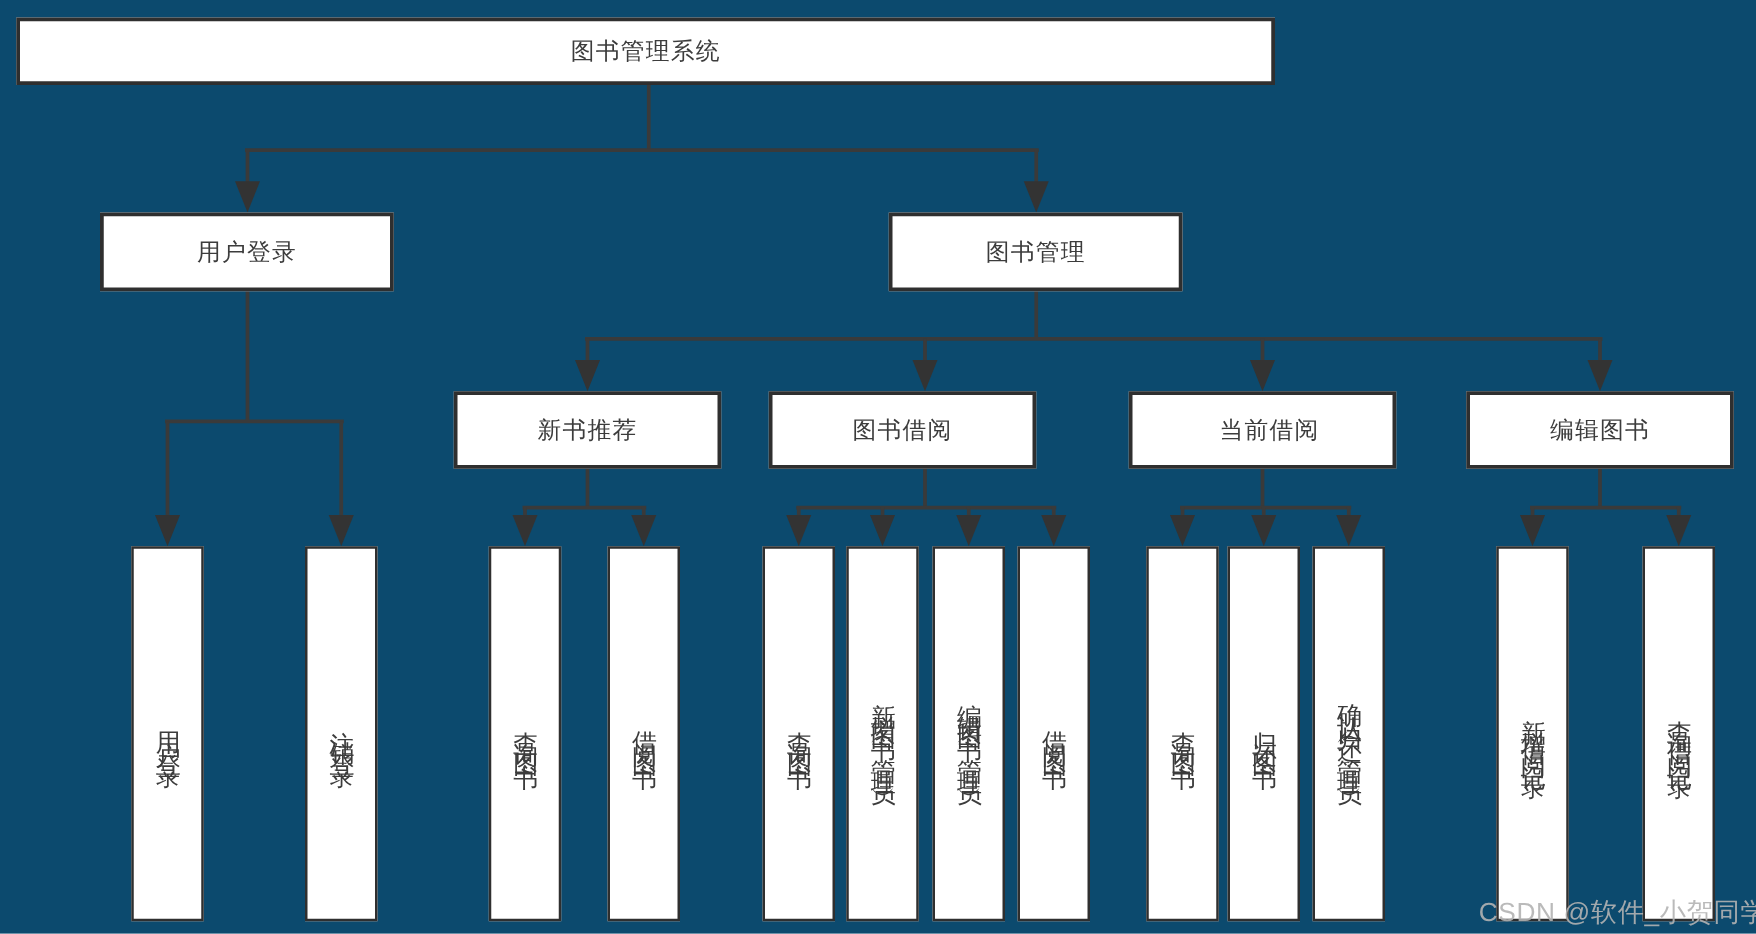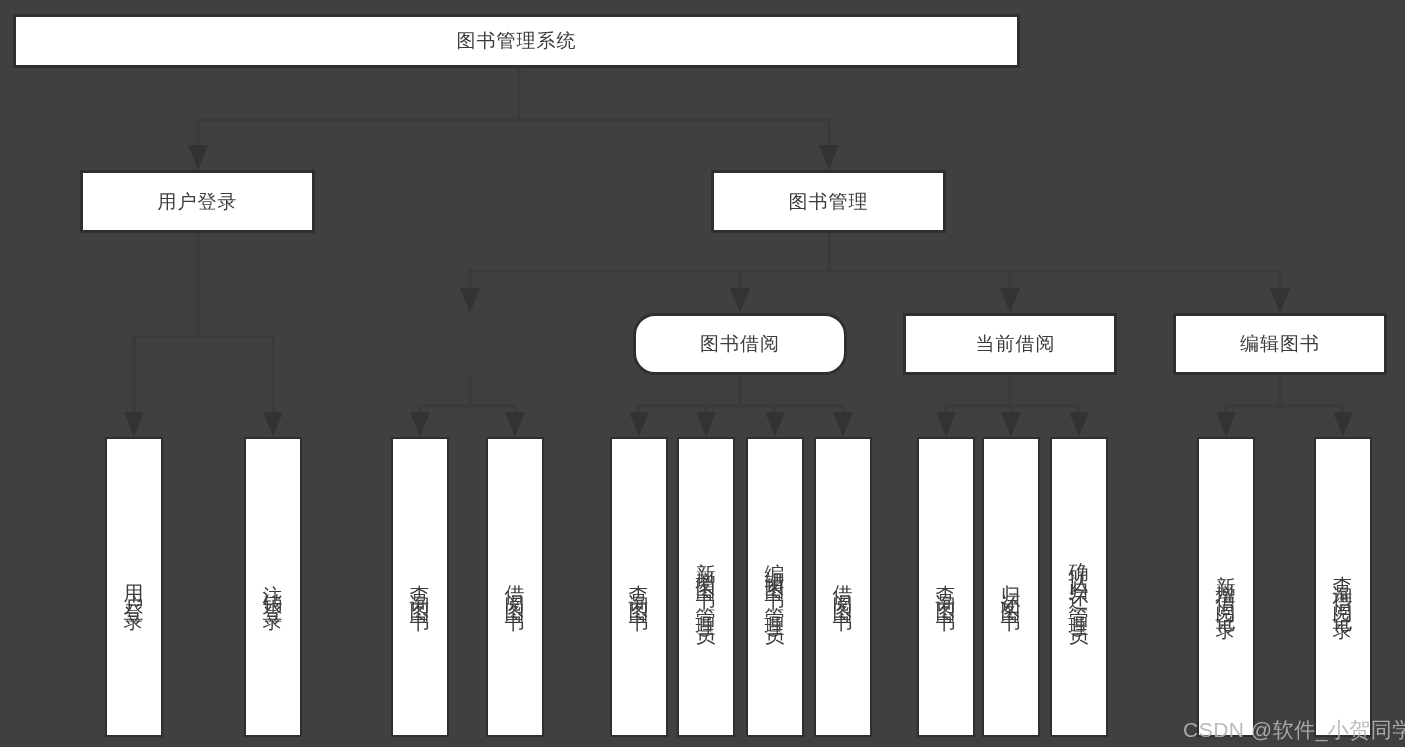--- a/index.html
+++ b/index.html
@@ -1,20 +1,20 @@
 <!DOCTYPE html>
 <html><head>
 <meta charset="utf-8">
 <style>
   html, body { margin: 0; padding: 0; background: #ffffff; }
   .canvas {
     position: relative;
     width: 1405px;
     height: 747px;
-    background: #404040;
+    background: #0c4a6e;
     overflow: hidden;
     font-family: "Liberation Sans", "DejaVu Sans", sans-serif;
     color: #3c3c3c;
   }
   .connectors {
     position: absolute;
     left: 0; top: 0;
     width: 1405px; height: 747px;
     z-index: 1;
   }
@@ -30,21 +30,21 @@
     font-size: 19px;
     letter-spacing: 1px;
     color: #3c3c3c;
   }
   .lvl1 { left: 13px;  top: 14px;  width: 1007px; height: 54px; }
   .lvl2 { width: 235px; height: 63px; top: 170px; }
   .lvl2.a { left: 80px; }
   .lvl2.b { left: 711px; }
   .lvl3 { width: 214px; height: 62px; top: 313px; }
   .lvl3.a { left: 363px; }
-  .lvl3.b { left: 633px; border-radius: 22px; }
+  .lvl3.b { left: 615px; }
   .lvl3.c { left: 903px; padding-left: 11px; }
   .lvl3.d { left: 1173px; }
   .leaf {
     position: absolute;
     top: 437px;
     width: 58px;
     height: 300px;
     background: #ffffff;
     border: 2.5px solid #2f2f2f;
     box-sizing: border-box;
@@ -152,20 +152,21 @@
       <polygon points="1216,412 1236,412 1226,437"></polygon>
       <polygon points="1333,412 1353,412 1343,437"></polygon>
     </g>
   </svg>
 
   <div class="node lvl1">图书管理系统</div>
 
   <div class="node lvl2 a">用户登录</div>
   <div class="node lvl2 b">图书管理</div>
 
+  <div class="node lvl3 a">新书推荐</div>
   <div class="node lvl3 b">图书借阅</div>
   <div class="node lvl3 c">当前借阅</div>
   <div class="node lvl3 d">编辑图书</div>
 
   <div class="leaf l1">用户登录</div>
   <div class="leaf l2">注销登录</div>
   <div class="leaf l3">查询图书</div>
   <div class="leaf l4">借阅图书</div>
   <div class="leaf l5">查询图书</div>
   <div class="leaf l6">新增图书（管理员）</div>

